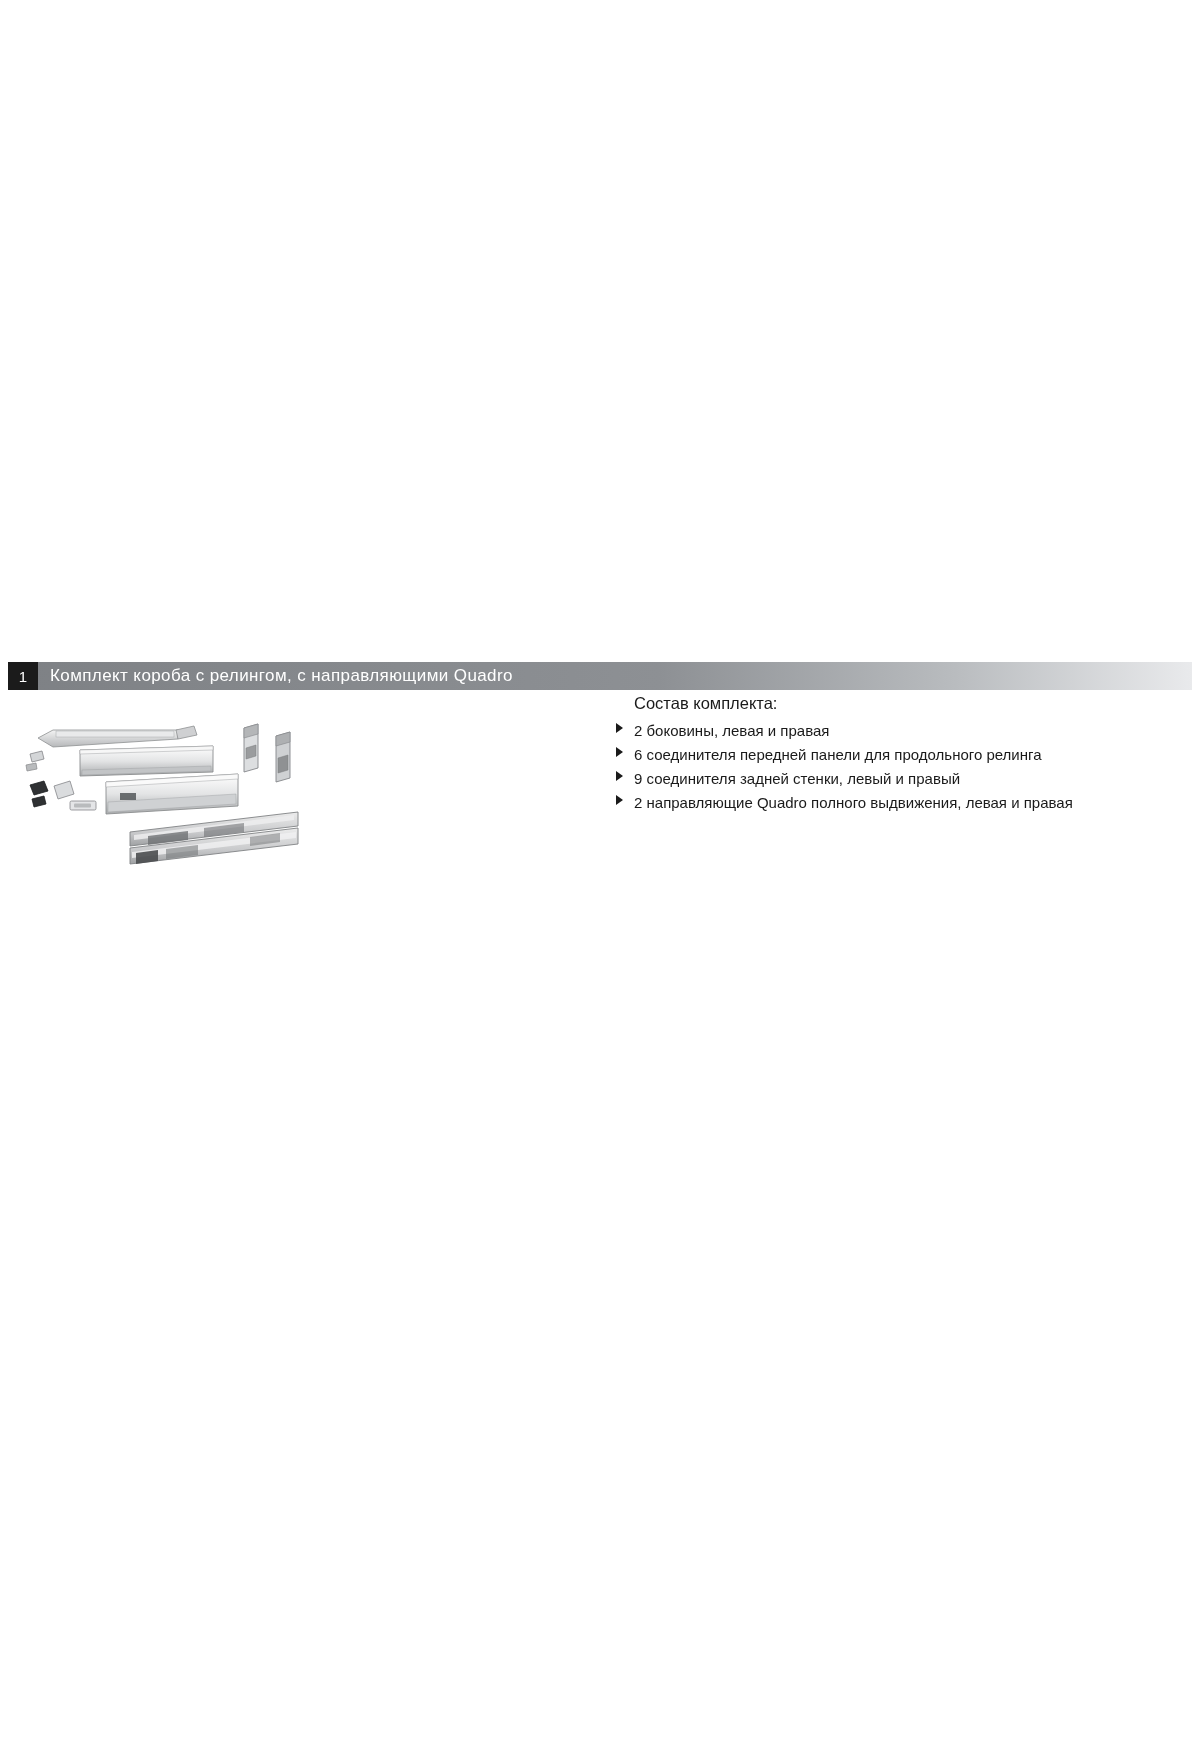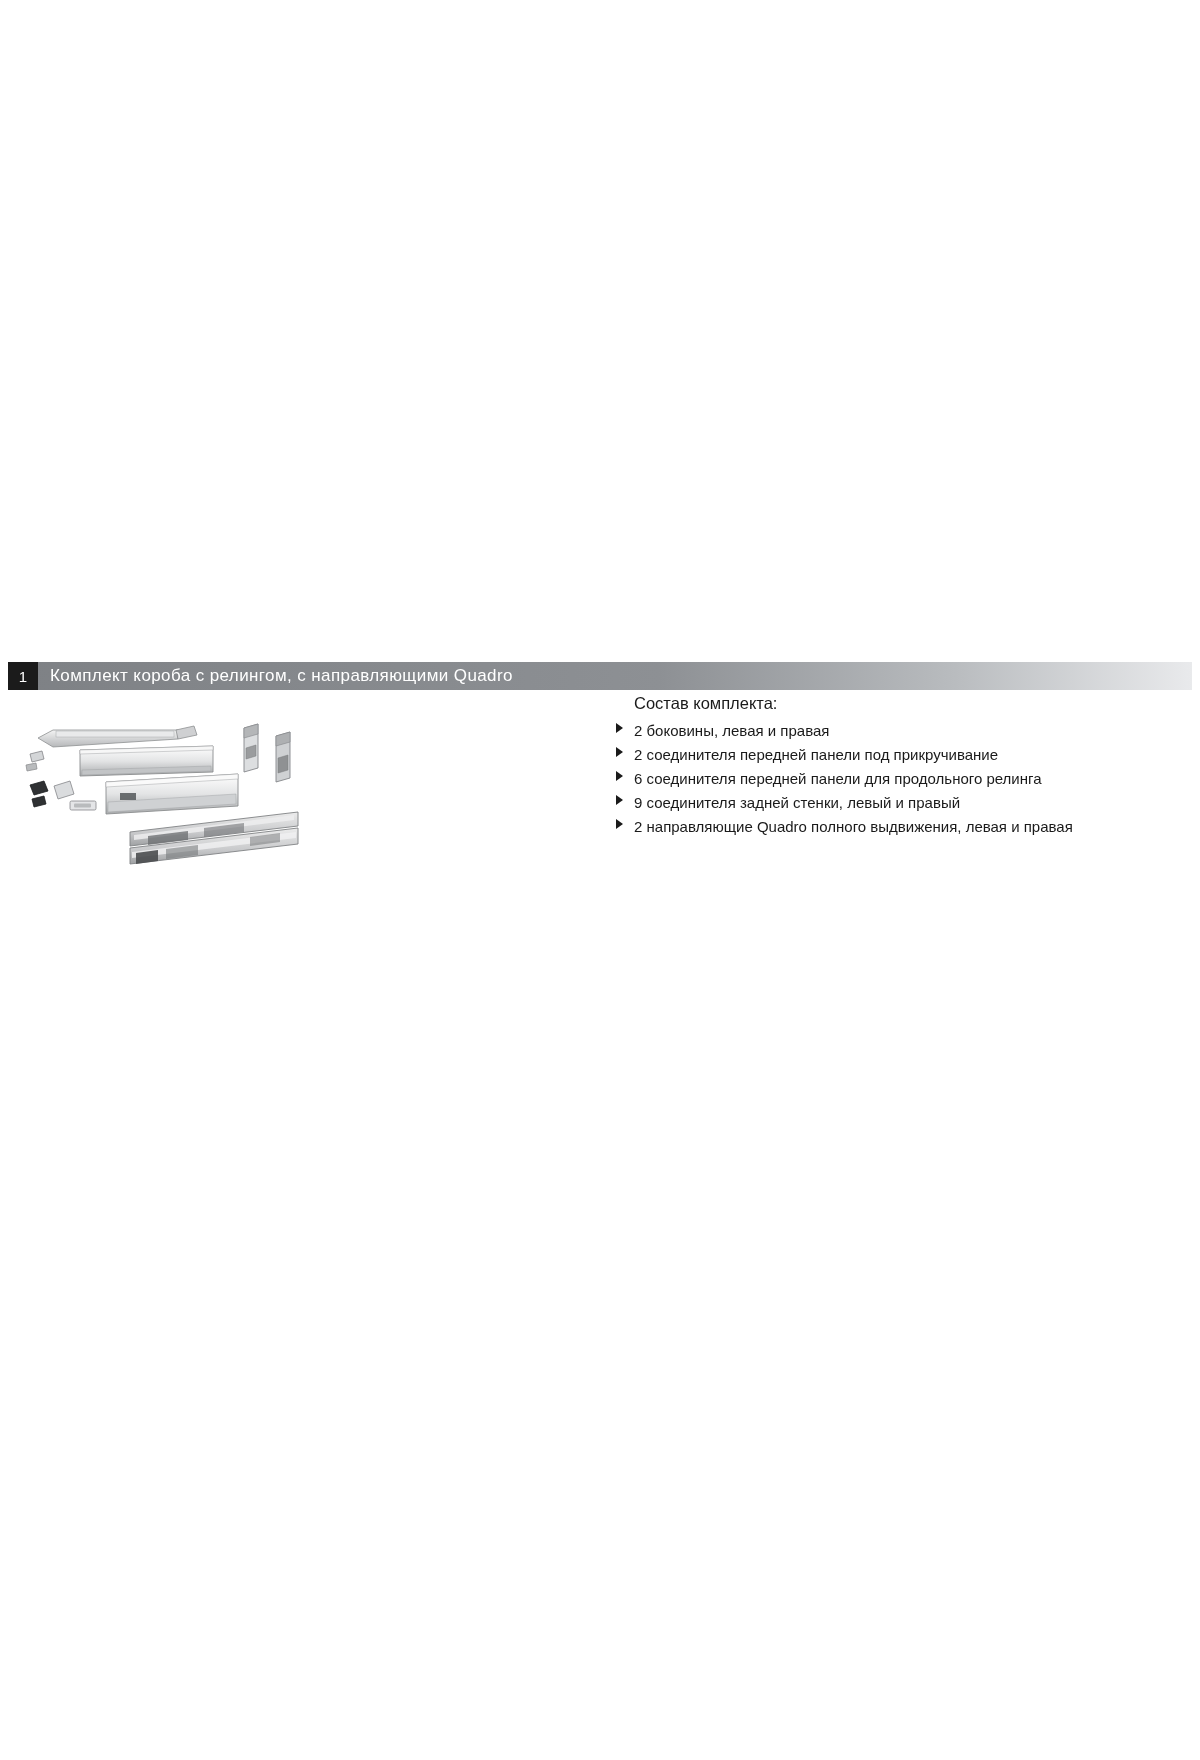--- a/index.html
+++ b/index.html
@@ -211,24 +211,20 @@
 
     <div class="content">
       <p class="content-heading">Состав комплекта:</p>
       <ul class="parts-list">
         <li>
           <span class="bullet"></span>
           <span>2 боковины, левая и правая</span>
         </li>
         <li>
           <span class="bullet"></span>
-          <span>2 соединителя передней панели под прикручивание</span>
-        </li>
-        <li>
-          <span class="bullet"></span>
           <span>6 соединителя передней панели для продольного релинга</span>
         </li>
         <li>
           <span class="bullet"></span>
           <span>9 соединителя задней стенки, левый и правый</span>
         </li>
         <li>
           <span class="bullet"></span>
           <span>2 направляющие Quadro полного выдвижения, левая и правая</span>
         </li>

